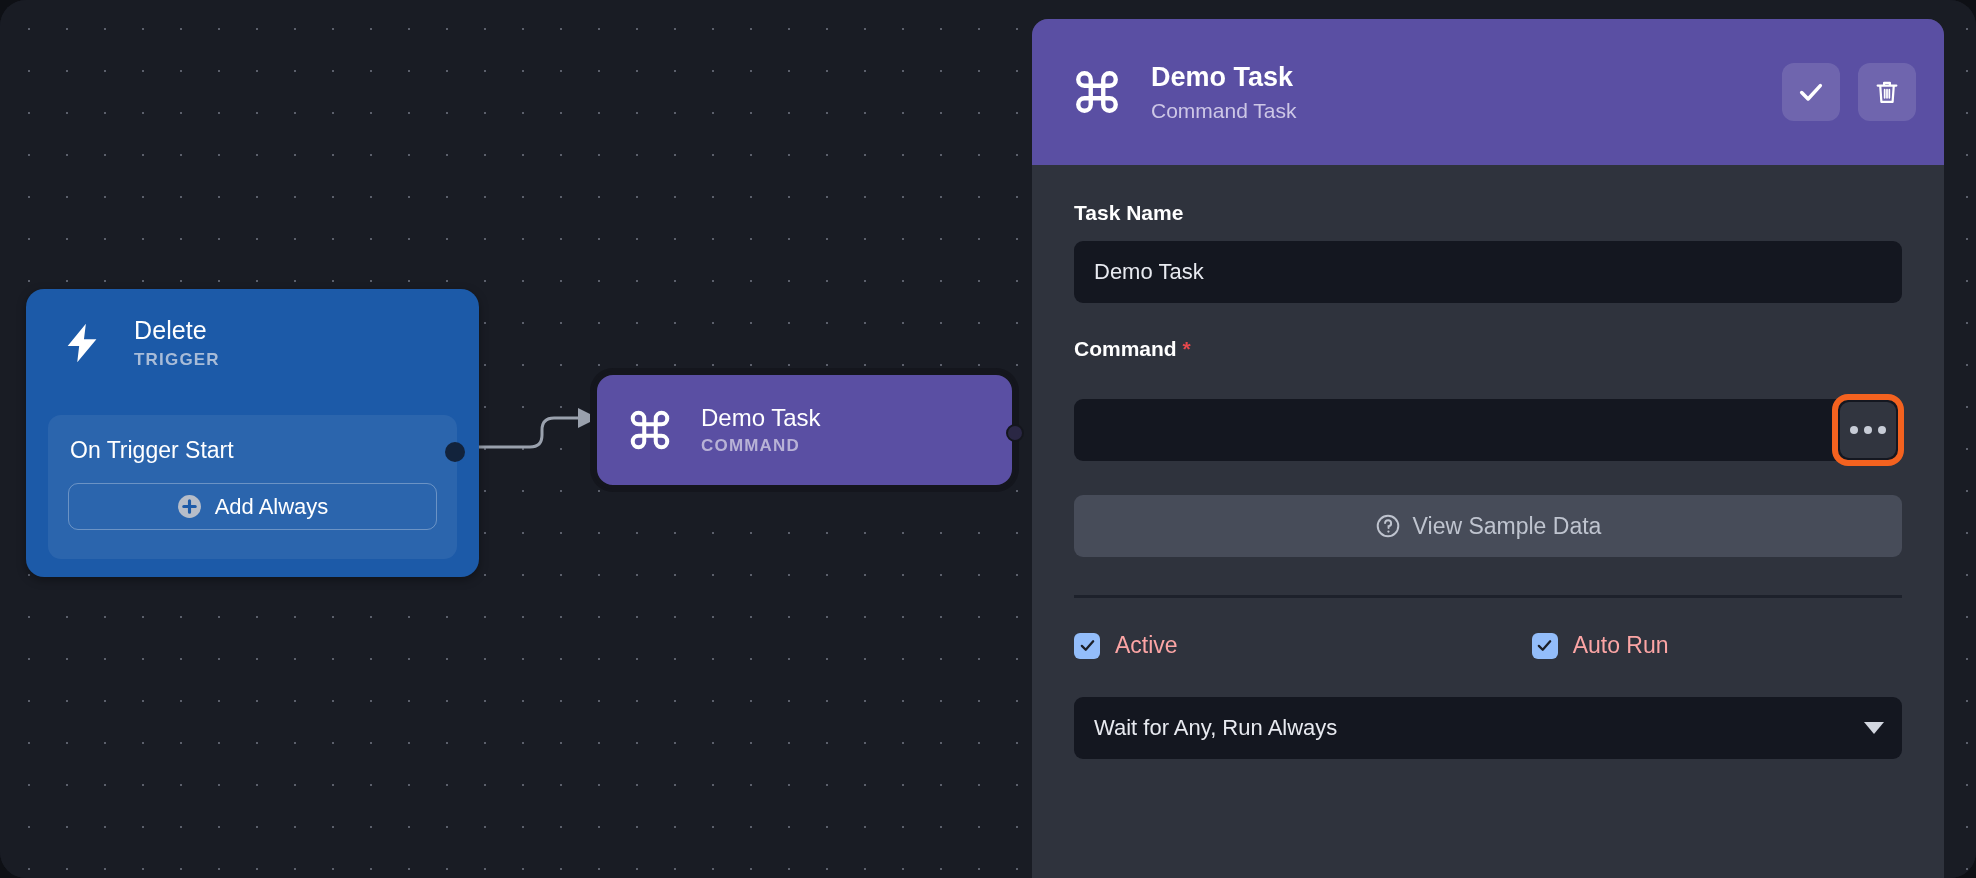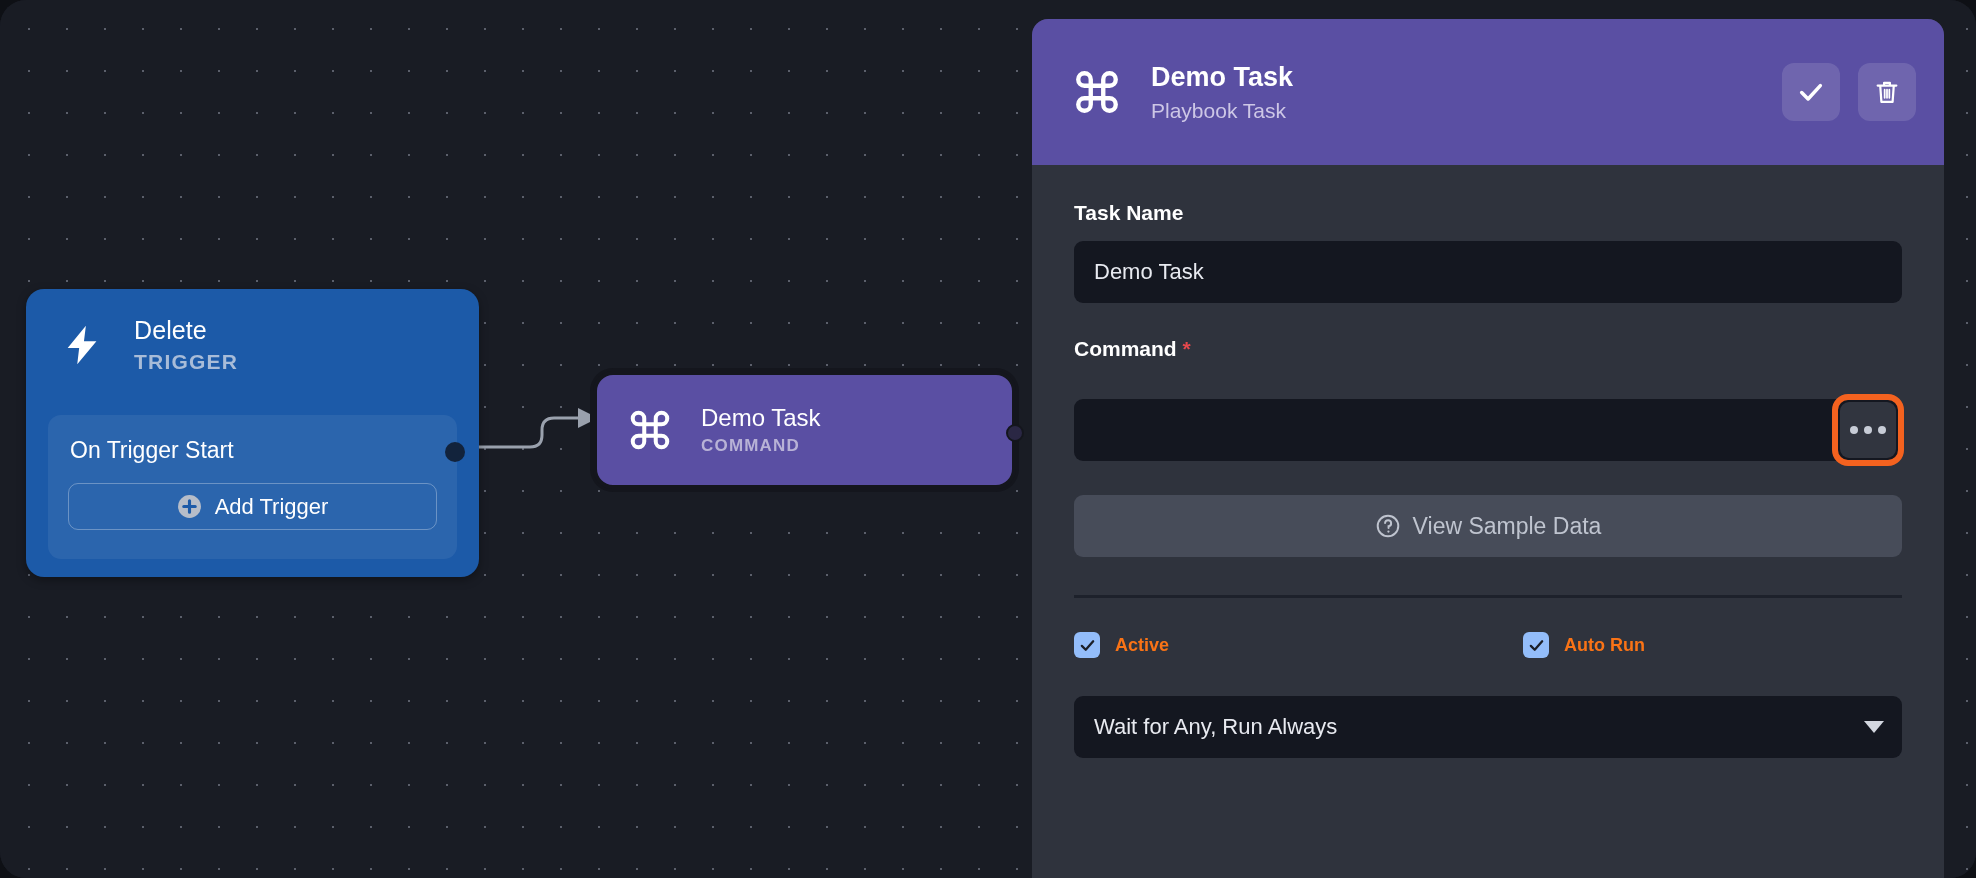--- a/index.html
+++ b/index.html
@@ -48,21 +48,21 @@
     gap: 28px;
   }
   .bolt-icon { width: 46px; height: 52px; flex: none; }
   .trigger-titles { display: flex; flex-direction: column; gap: 5px; }
   .trigger-title {
     font-size: 25px;
     color: #ffffff;
     letter-spacing: .1px;
   }
   .trigger-sub {
-    font-size: 21px;
+    font-size: 17px;
     font-weight: bold;
     color: #a8bcd8;
     letter-spacing: 1.2px;
   }
   .trigger-body {
     position: absolute;
     left: 22px; top: 126px;
     width: 409px; height: 144px;
     background: rgba(255,255,255,.065);
     border-radius: 13px;
@@ -308,21 +308,21 @@
   .checkbox {
     width: 26px; height: 26px;
     border-radius: 6px;
     background: #93bdfa;
     display: flex;
     align-items: center;
     justify-content: center;
     flex: none;
   }
   .checkbox svg { width: 17px; height: 17px; }
-  .check-label { font-size: 18px; color: #f97316; font-weight: bold; }
+  .check-label { font-size: 23px; color: #fca5a5; }
 </style>
 </head>
 <body>
 
 <div id="app">
 
   <div id="canvas">
 
     <svg id="edge-layer">
       <path d="M 455 447 L 530 447 Q 542 447 542 435 L 542 430 Q 542 418 554 418 L 578 418" stroke="#9aa1ad" stroke-width="3" fill="none"></path>
@@ -342,21 +342,21 @@
       <div class="trigger-body">
         <div class="trigger-row">
           <div class="trigger-row-label">On Trigger Start</div>
           <div class="port-dot"></div>
         </div>
         <div class="add-trigger-btn">
           <svg class="plus-icon" viewBox="0 0 24 24">
             <circle cx="12" cy="12" r="11" fill="#b6bdc9"></circle>
             <path d="M12 6.5 V17.5 M6.5 12 H17.5" stroke="#1c5aa8" stroke-width="3" stroke-linecap="round"></path>
           </svg>
-          <span class="add-trigger-label">Add Trigger</span>
+          <span class="add-trigger-label">Add Always</span>
         </div>
       </div>
     </div>
 
     <div id="command-node">
       <div class="cmd-inner">
         <svg class="cmd-glyph" viewBox="0 0 24 24">
           <path d="M9 6a3 3 0 1 0-3 3h12a3 3 0 1 0-3-3v12a3 3 0 1 0 3-3H6a3 3 0 1 0 3 3z" fill="none" stroke="#ffffff" stroke-width="2.1" stroke-linejoin="round"></path>
         </svg>
         <div class="cmd-titles">
@@ -370,21 +370,21 @@
   </div>
 
   <div id="panel">
 
     <div class="panel-header">
       <svg class="hdr-glyph" viewBox="0 0 24 24">
         <path d="M9 6a3 3 0 1 0-3 3h12a3 3 0 1 0-3-3v12a3 3 0 1 0 3-3H6a3 3 0 1 0 3 3z" fill="none" stroke="#ffffff" stroke-width="2.1" stroke-linejoin="round"></path>
       </svg>
       <div class="hdr-titles">
         <div class="hdr-title">Demo Task</div>
-        <div class="hdr-sub">Playbook Task</div>
+        <div class="hdr-sub">Command Task</div>
       </div>
       <div class="hdr-actions">
         <button class="hdr-btn">
           <svg viewBox="0 0 24 24">
             <path d="M4 12.5 L9.5 18 L20 6.5" fill="none" stroke="#ffffff" stroke-width="3" stroke-linecap="round" stroke-linejoin="round"></path>
           </svg>
         </button>
         <button class="hdr-btn">
           <svg viewBox="0 0 24 24">
             <path d="M4 6.5 H20 M9.5 6.5 V4.2 H14.5 V6.5 M6.2 6.5 L7.2 20.5 H16.8 L17.8 6.5" fill="none" stroke="#ffffff" stroke-width="1.9" stroke-linecap="round" stroke-linejoin="round"></path>

